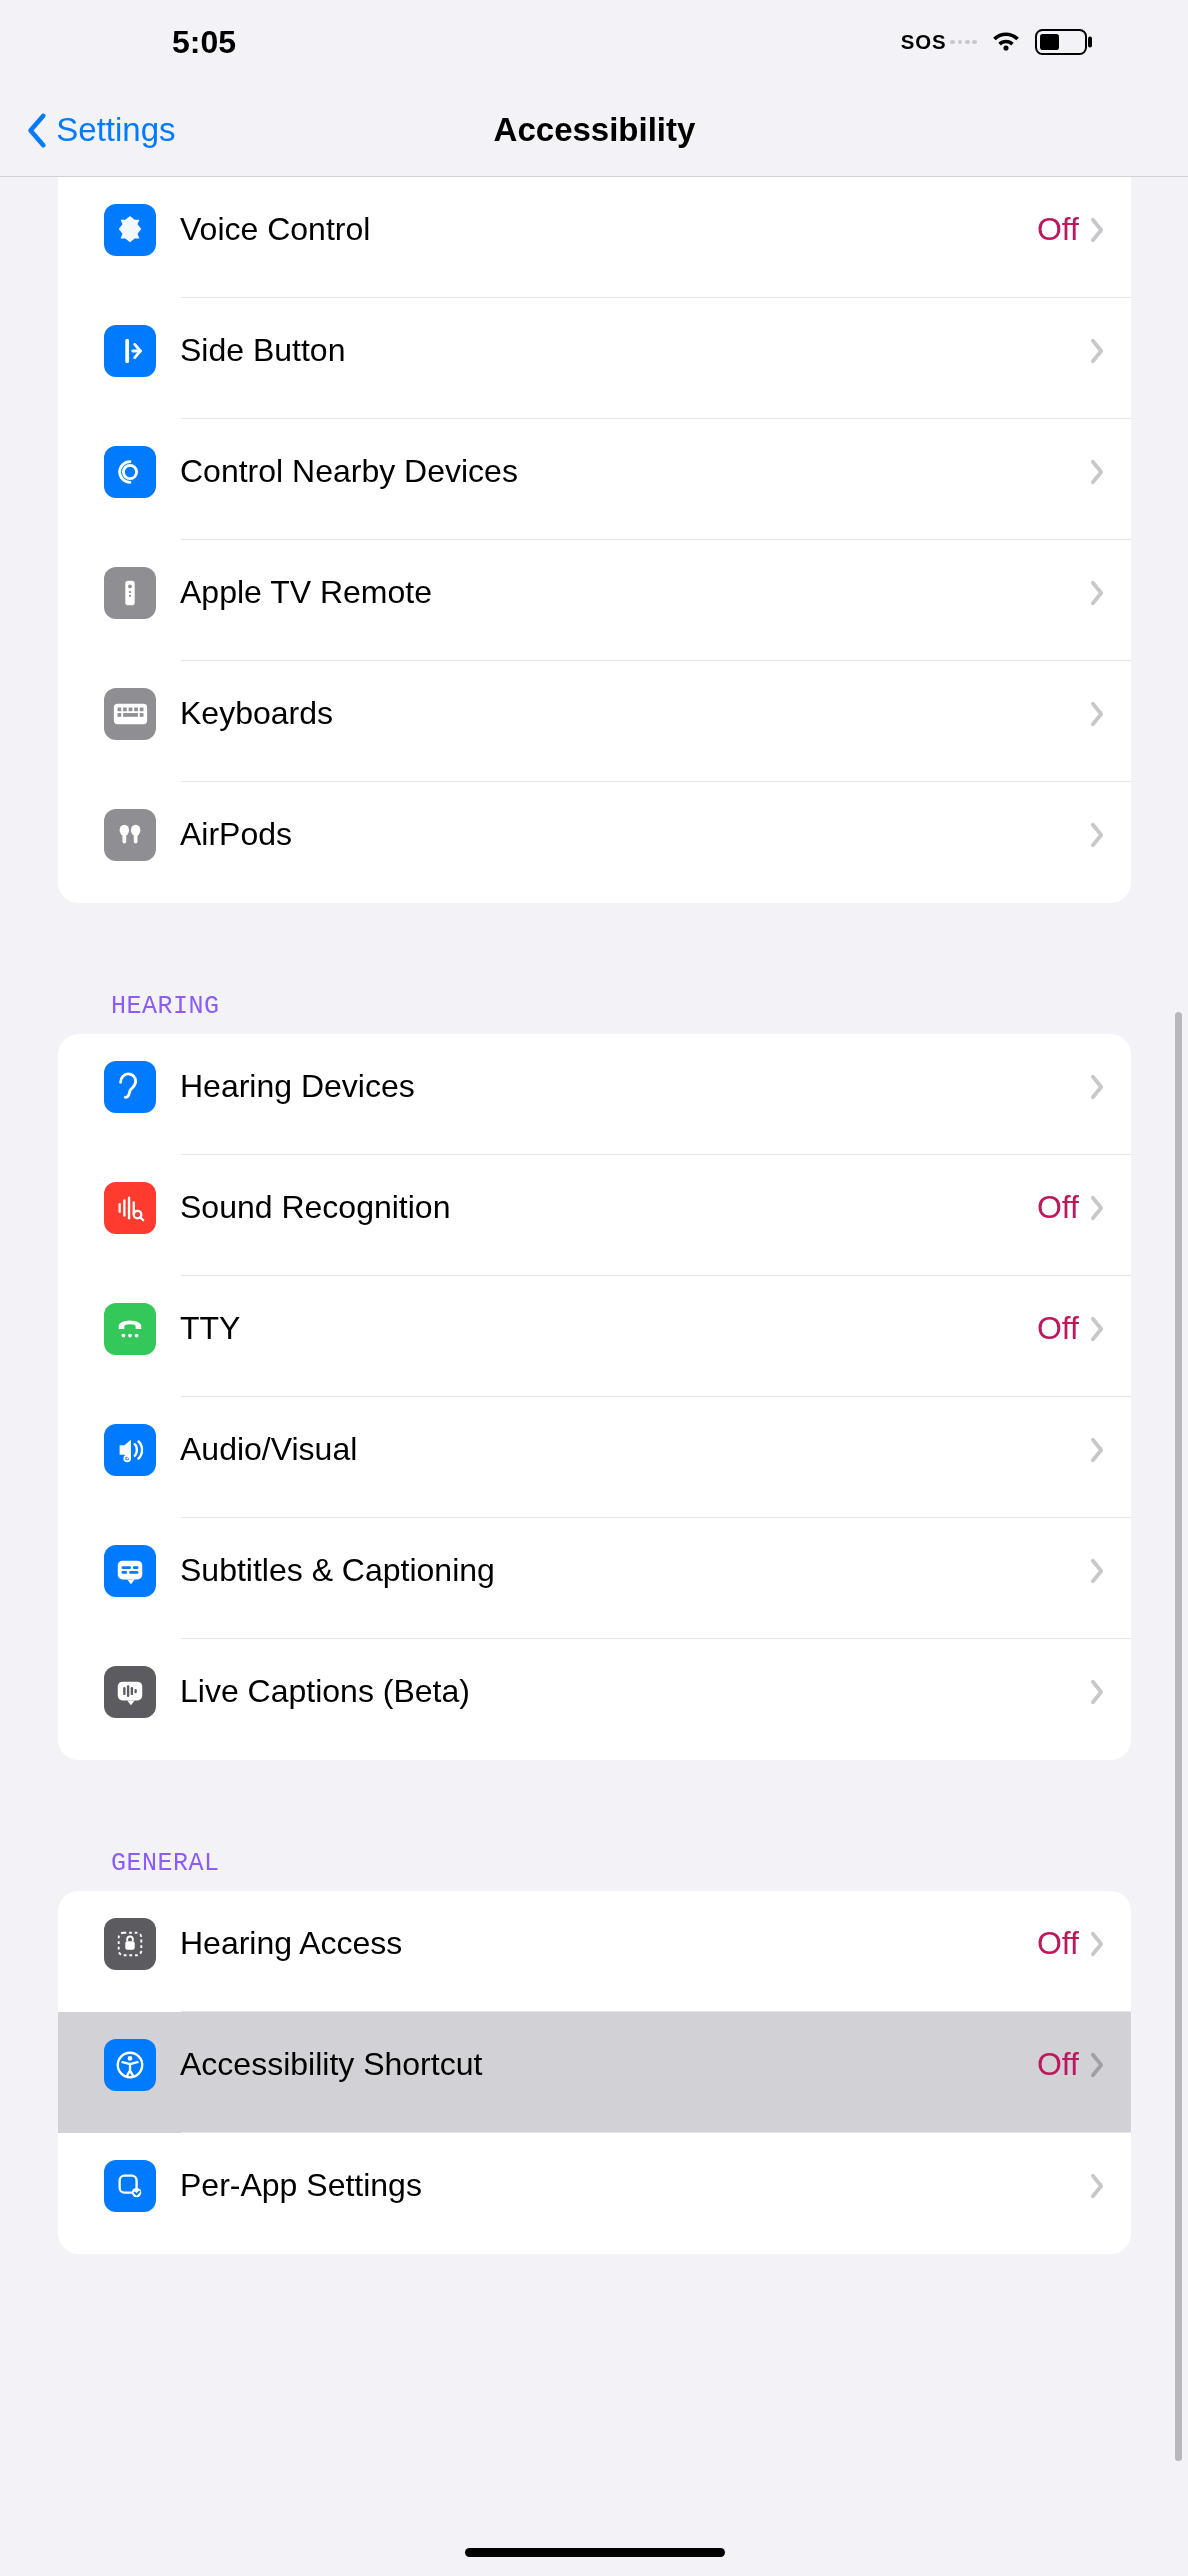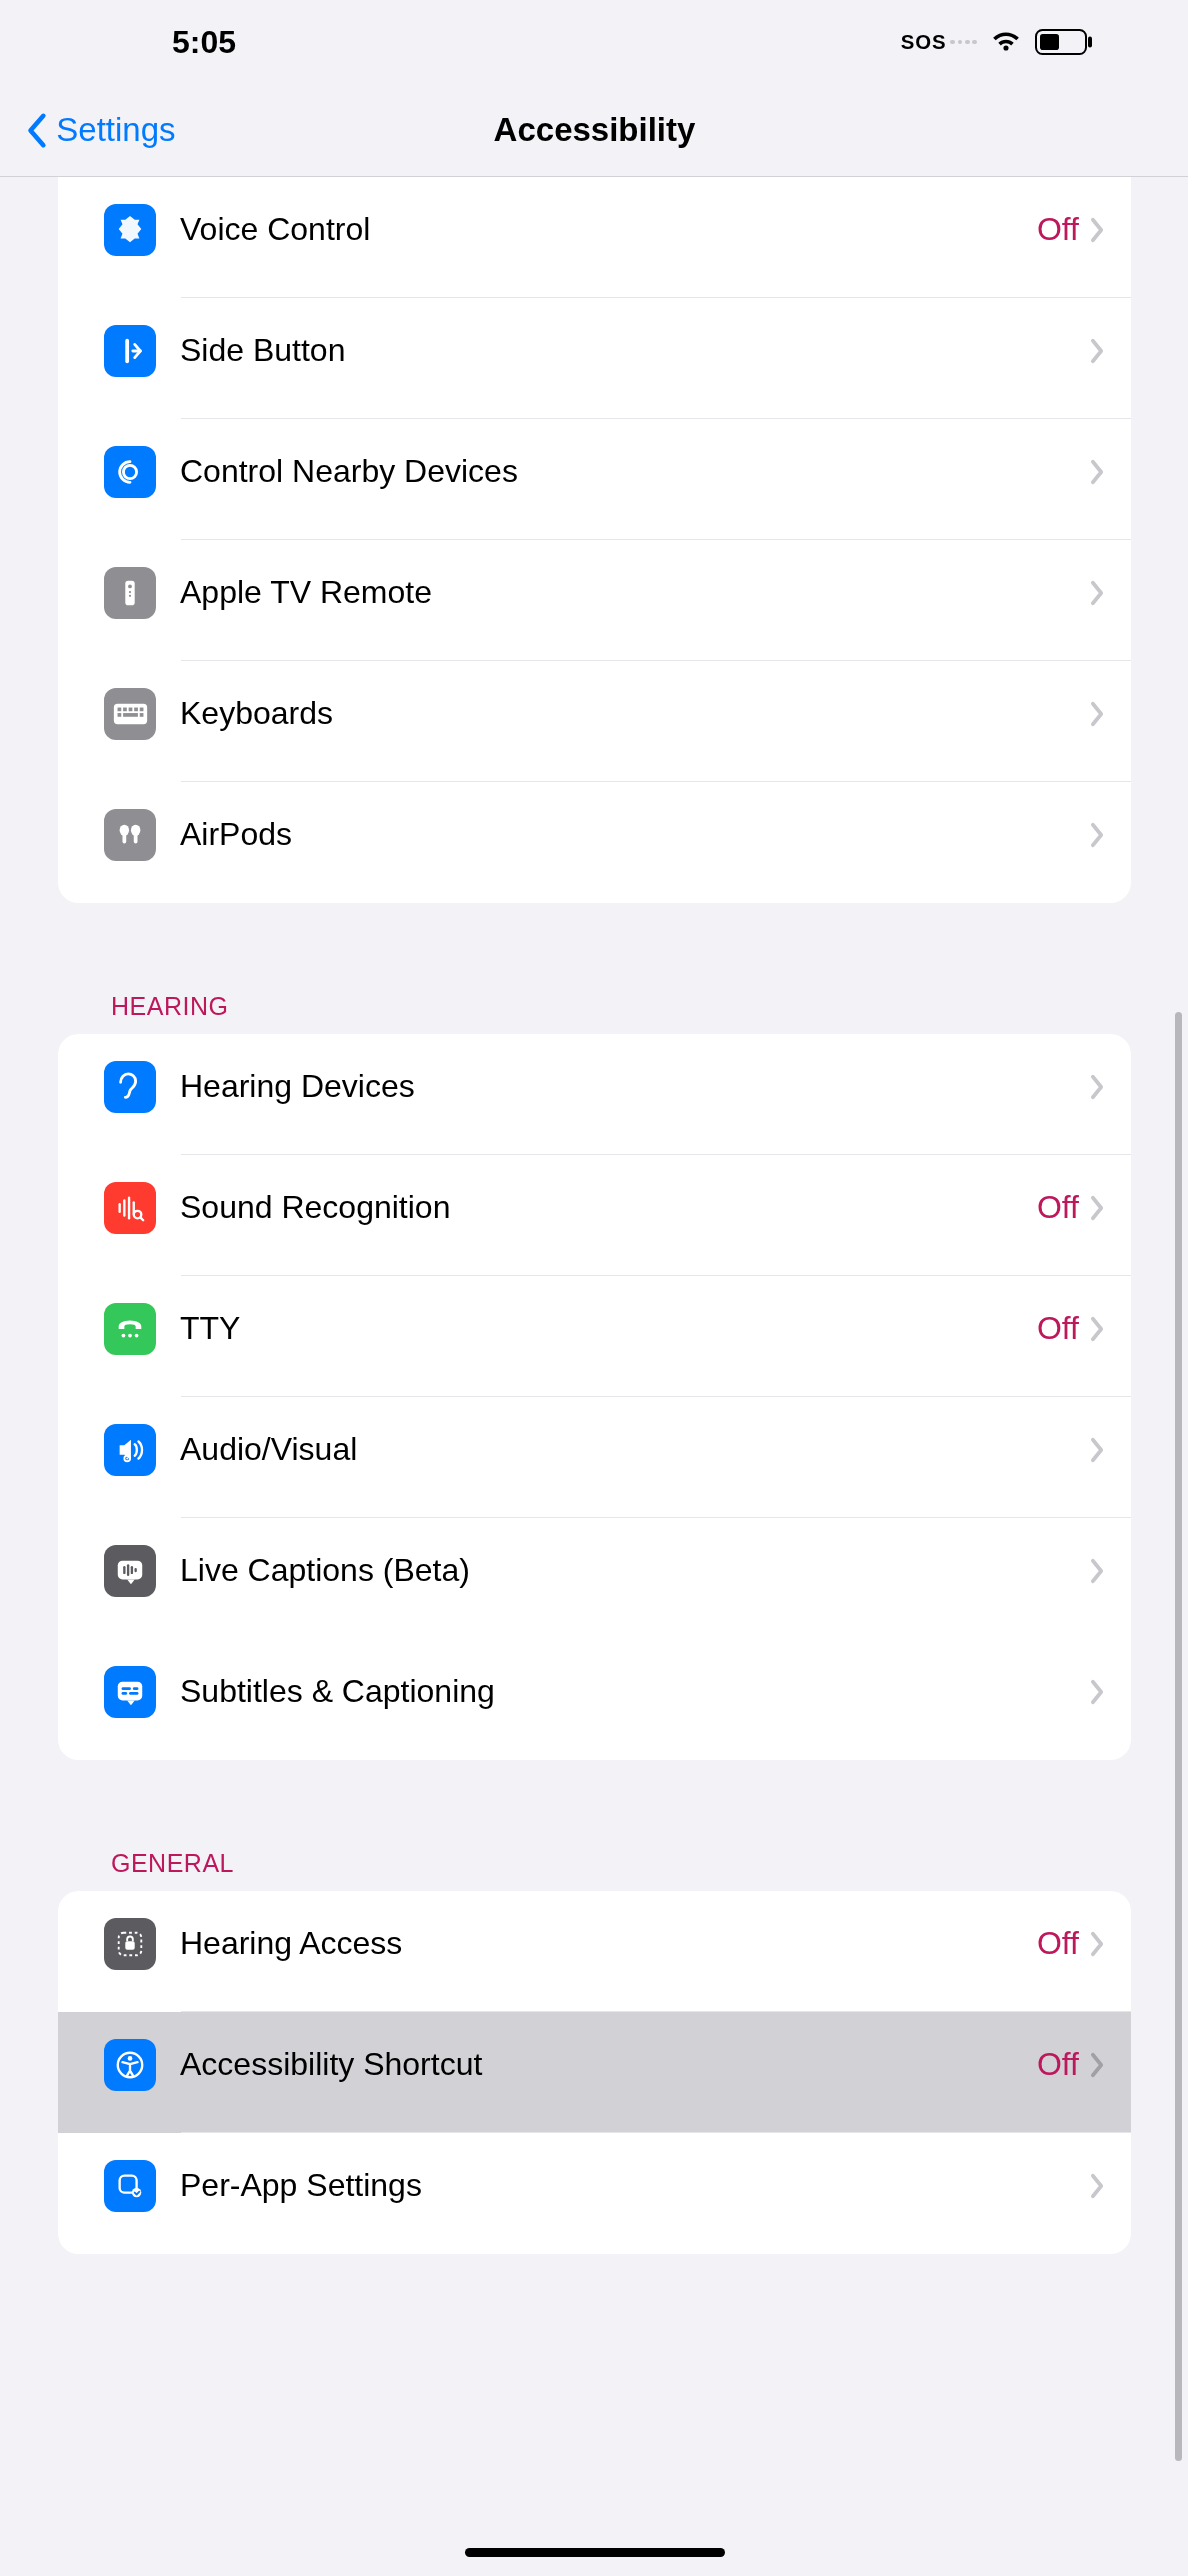--- a/index.html
+++ b/index.html
@@ -69,22 +69,23 @@
   margin: 0 58px;
   background: #fff;
   border-radius: 20.4px;
   overflow: hidden;
 }
 .group + .section-label,
 .section-label {
   margin: 89px 0 13px 111px;
   font-size: 25px;
   letter-spacing: 0.5px;
-  color: #be185d;
+  color: #8b5cf6;
   text-transform: uppercase;
+  font-family: Liberation Mono, monospace;
 }
 .row {
   display: flex;
   align-items: center;
   min-height: 121px;
   padding: 0 26px 16px 46px;
   position: relative;
 }
 .row.highlighted { background: #d1d1d6; }
 .row-icon {
@@ -374,20 +375,42 @@
       <div class="row-label">Audio/Visual</div>
       <span class="chevron">
           <svg viewBox="0 0 16 28">
             <polyline points="3,3 12,14 3,25" fill="none" stroke="#c7c7cc" stroke-width="4" stroke-linecap="round" stroke-linejoin="round"></polyline>
           </svg>
         </span>
       <div class="row-divider"></div>
     </div>
 
     <div class="row">
+      <div class="row-icon icon-blue">
+        <svg width="32" height="32" viewBox="0 0 34 34">
+            <rect x="4" y="6" width="26" height="20" rx="5" fill="#fff"></rect>
+            <g fill="#007aff">
+              <rect x="8" y="12" width="10" height="3" rx="1.5"></rect>
+              <rect x="20" y="12" width="6" height="3" rx="1.5"></rect>
+              <rect x="8" y="17" width="6" height="3" rx="1.5"></rect>
+              <rect x="16" y="17" width="10" height="3" rx="1.5"></rect>
+            </g>
+            <path d="M14 26l4 5 4-5z" fill="#fff"></path>
+          </svg>
+      </div>
+      <div class="row-label">Subtitles &amp; Captioning</div>
+      <span class="chevron">
+          <svg viewBox="0 0 16 28">
+            <polyline points="3,3 12,14 3,25" fill="none" stroke="#c7c7cc" stroke-width="4" stroke-linecap="round" stroke-linejoin="round"></polyline>
+          </svg>
+        </span>
+      <div class="row-divider"></div>
+    </div>
+
+    <div class="row">
       <div class="row-icon icon-darkgray">
         <svg width="32" height="32" viewBox="0 0 34 34">
             <rect x="4" y="6" width="26" height="20" rx="5" fill="#fff"></rect>
             <g stroke="#5b5b60" stroke-width="2.5" stroke-linecap="round">
               <line x1="11" y1="13" x2="11" y2="19"></line>
               <line x1="15" y1="11" x2="15" y2="21"></line>
               <line x1="19" y1="13" x2="19" y2="19"></line>
               <line x1="23" y1="15" x2="23" y2="17"></line>
             </g>
             <path d="M14 26l4 5 4-5z" fill="#fff"></path>
@@ -395,42 +418,20 @@
       </div>
       <div class="row-label">Live Captions (Beta)</div>
       <span class="chevron">
           <svg viewBox="0 0 16 28">
             <polyline points="3,3 12,14 3,25" fill="none" stroke="#c7c7cc" stroke-width="4" stroke-linecap="round" stroke-linejoin="round"></polyline>
           </svg>
         </span>
 
     </div>
 
-    <div class="row">
-      <div class="row-icon icon-blue">
-        <svg width="32" height="32" viewBox="0 0 34 34">
-            <rect x="4" y="6" width="26" height="20" rx="5" fill="#fff"></rect>
-            <g fill="#007aff">
-              <rect x="8" y="12" width="10" height="3" rx="1.5"></rect>
-              <rect x="20" y="12" width="6" height="3" rx="1.5"></rect>
-              <rect x="8" y="17" width="6" height="3" rx="1.5"></rect>
-              <rect x="16" y="17" width="10" height="3" rx="1.5"></rect>
-            </g>
-            <path d="M14 26l4 5 4-5z" fill="#fff"></path>
-          </svg>
-      </div>
-      <div class="row-label">Subtitles &amp; Captioning</div>
-      <span class="chevron">
-          <svg viewBox="0 0 16 28">
-            <polyline points="3,3 12,14 3,25" fill="none" stroke="#c7c7cc" stroke-width="4" stroke-linecap="round" stroke-linejoin="round"></polyline>
-          </svg>
-        </span>
-      <div class="row-divider"></div>
-    </div>
-
   </div>
 
   <div class="section-label">GENERAL</div>
 
   <div class="group">
 
     <div class="row">
       <div class="row-icon icon-darkgray">
         <svg width="32" height="32" viewBox="0 0 34 34">
             <rect x="5" y="5" width="24" height="24" rx="5" fill="none" stroke="#fff" stroke-width="2" stroke-dasharray="3 3"></rect>

